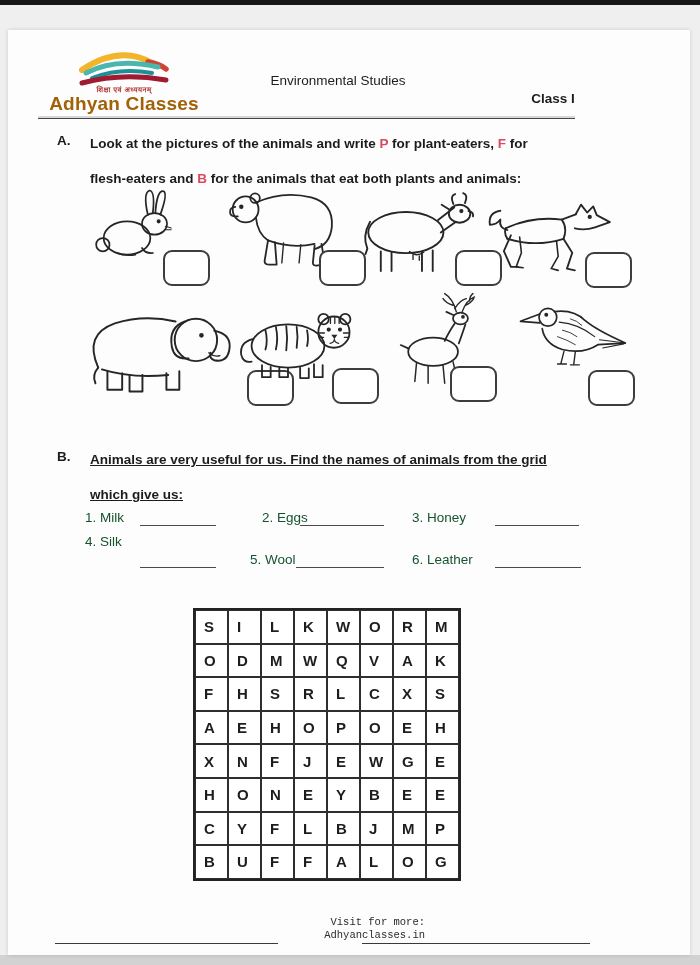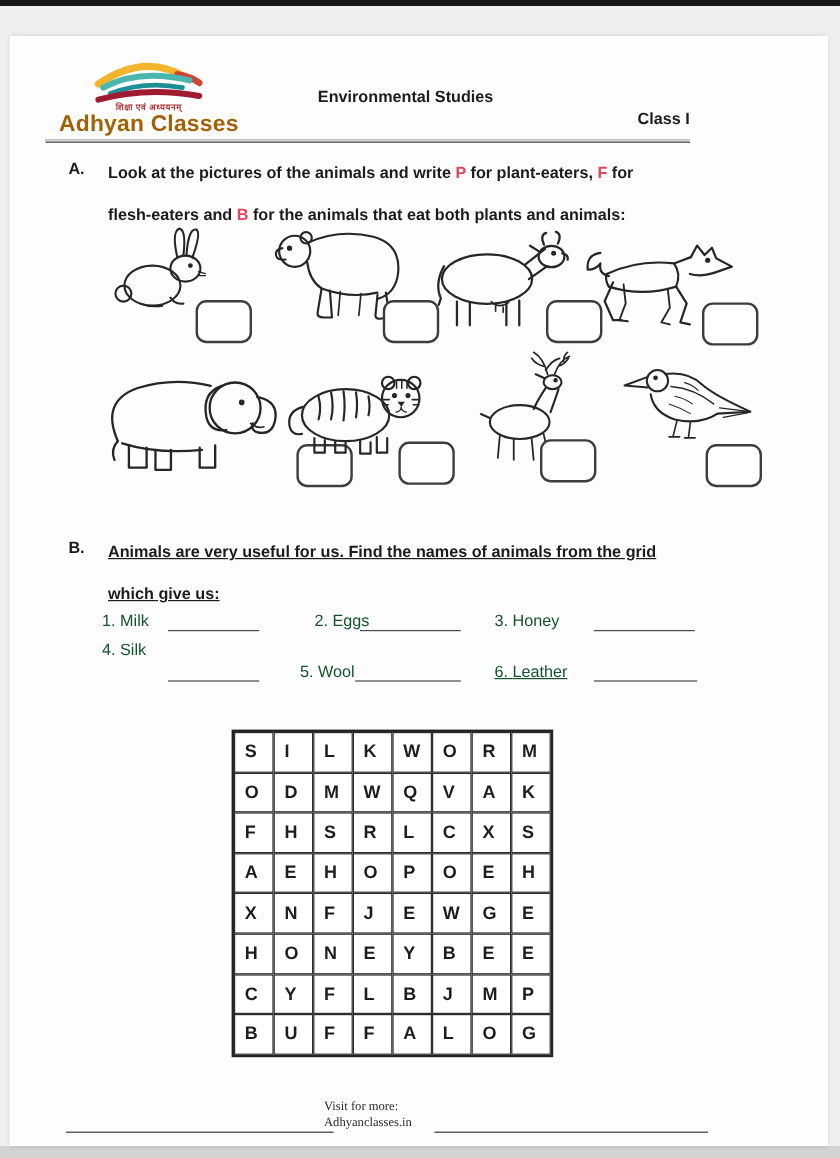--- a/index.html
+++ b/index.html
@@ -26,21 +26,21 @@
     left:50px; top:55px; width:132px;
     text-align:center; font-size:7px; font-weight:bold; color:#b23333;
     letter-spacing:.5px; white-space:nowrap; overflow:hidden;
   }
   .logo-name {
     left:30px; top:63px; width:172px;
     text-align:center; font-size:19px; font-weight:bold; color:#a16207;
     letter-spacing:.2px;
   }
   .head-center { left:225px; top:41px; width:210px; text-align:center; }
-  .head-center .line { font-size:13.5px; font-weight:bold; line-height:20px; }
+  .head-center .line { font-size:13.5px; font-weight:normal; line-height:20px; }
   .class-label { left:505px; top:61px; width:80px; font-size:13.5px; font-weight:bold; text-align:center; }
   .header-rule {
     left:30px; top:86px; width:537px; height:3px;
     background:#474747; border-top:2px solid #d8d8d8;
   }
   
   .sec-label { font-size:13.5px; font-weight:bold; }
   .sec-text { font-size:13.5px; font-weight:bold; line-height:35px; }
   .accent { color:#d94a5e; }
   
@@ -64,22 +64,22 @@
     background:#fff;
   }
   .wcell {
     border:1px solid #2e2e2e;
     display:flex; align-items:center;
     padding-left:8px;
     font-size:15px; font-weight:bold; color:#1d1d1d;
   }
   
   .footer-text {
-    left:262px; top:886px; width:155px; text-align:left;
-    font-family:Liberation Serif, serif; font-size:10.5px; color:#2a2a2a;
+    left:262px; top:886px; width:155px; text-align:right;
+    font-family:Liberation Mono, monospace; font-size:10.5px; color:#2a2a2a;
     line-height:13px;
   }
   .footer-line { height:0; border-bottom:1.6px solid #3a3a3a; }
   .fl-left  { left:47px;  top:913px; width:223px; }
   .fl-right { left:354px; top:913px; width:228px; }
   svg.animal { fill:none; stroke:#262626; stroke-width:2.1; stroke-linecap:round; stroke-linejoin:round; }
 </style>
 </head>
 <body>
 
@@ -241,21 +241,21 @@
   <div class="abs blank-line" style="left:132px; top:482px; width:76px;"></div>
   <div class="abs item-label" style="left:242px; top:480px;margin-left:12px;"><span>2.</span> <span>Eggs</span></div>
   <div class="abs blank-line" style="left:292px; top:482px; width:84px;"></div>
   <div class="abs item-label" style="left:404px; top:480px;"><span>3.</span> <span>Honey</span></div>
   <div class="abs blank-line" style="left:487px; top:482px; width:84px;"></div>
 
   <div class="abs item-label" style="left:77px;  top:504px;"><span>4.</span> <span>Silk</span></div>
   <div class="abs blank-line" style="left:132px; top:524px; width:76px;"></div>
   <div class="abs item-label" style="left:242px; top:522px;text-align:right;"><span>5.</span> <span>Wool</span></div>
   <div class="abs blank-line" style="left:288px; top:524px; width:88px;"></div>
-  <div class="abs item-label" style="left:404px; top:522px;text-decoration:underline;"><span>6.</span> <span>Leather</span></div>
+  <div class="abs item-label" style="left:404px; top:522px;"><span>6.</span> <span>Leather</span></div>
   <div class="abs blank-line" style="left:487px; top:524px; width:86px;"></div>
 
   <div class="abs word-grid">
       <div class="wcell">S</div>
       <div class="wcell">I</div>
       <div class="wcell">L</div>
       <div class="wcell">K</div>
       <div class="wcell">W</div>
       <div class="wcell">O</div>
       <div class="wcell">R</div>

